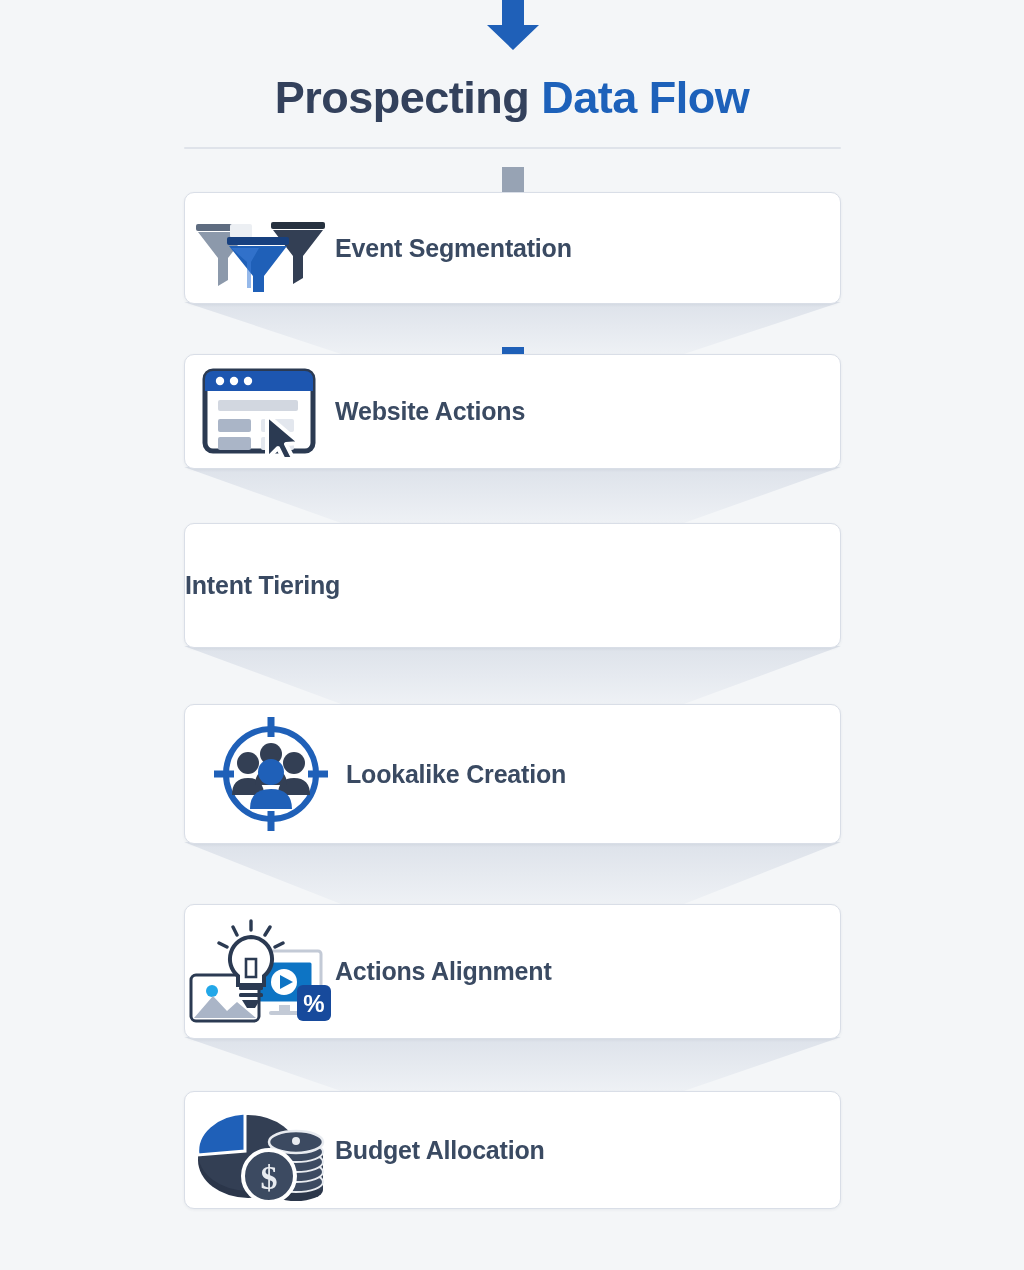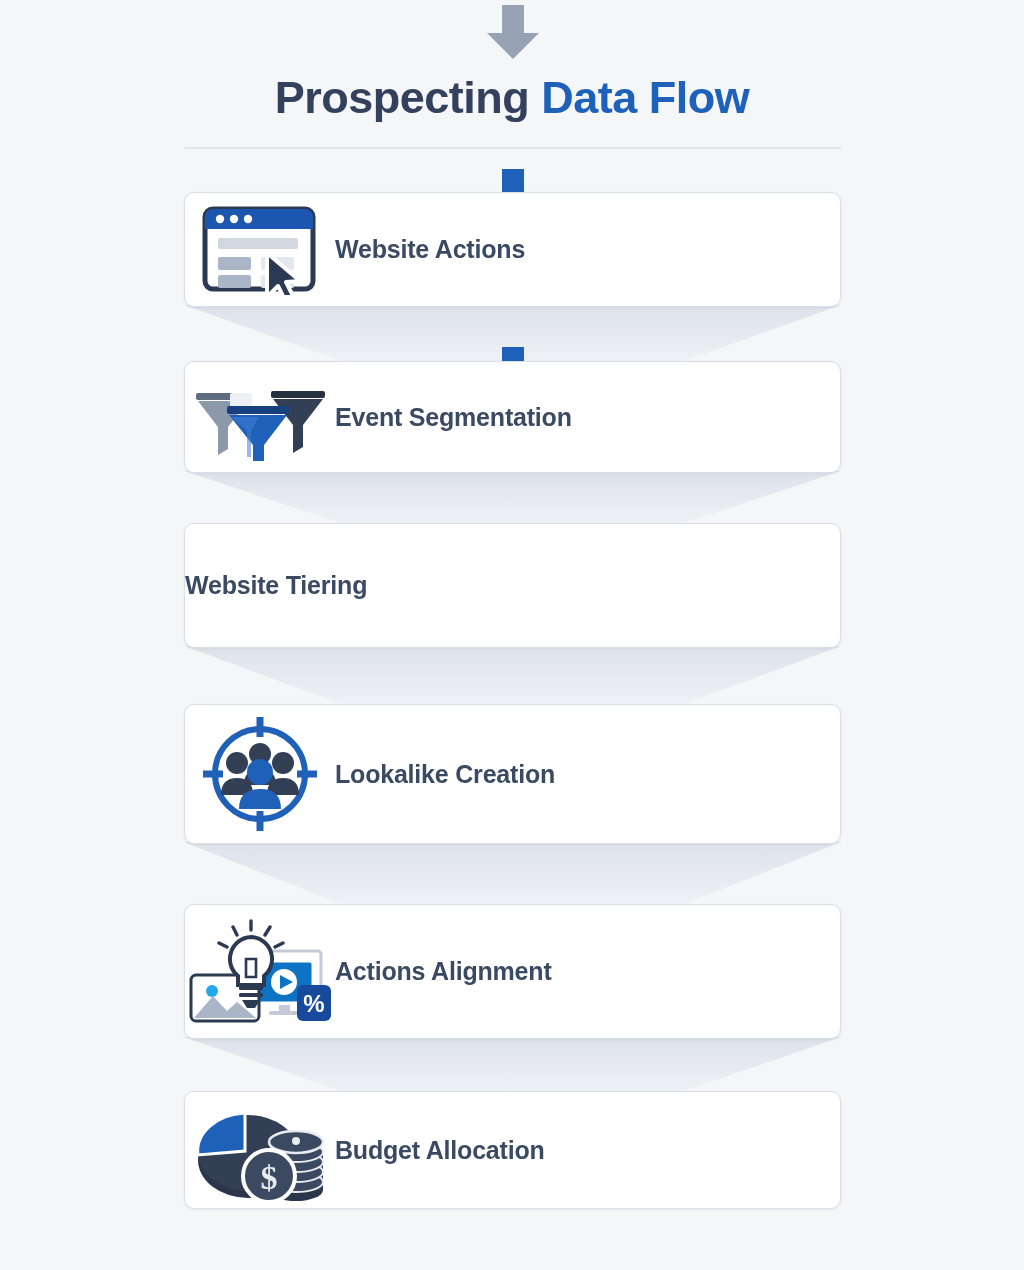--- a/index.html
+++ b/index.html
@@ -82,21 +82,21 @@
     color: #3a4a62;
     letter-spacing: -0.2px;
     white-space: nowrap;
     font-family: "Liberation Sans", sans-serif;
   }
 
   
   .h-115 { height: 115px; }
   .h-112 { height: 112px; }
   .h-125 { height: 125px; }
-  .h-140 { height: 140px; }
+  .h-140 { height: 140px; padding-left: 11px; }
   .h-135 { height: 135px; }
   .h-118 { height: 118px; }
 
   
   .connector {
     position: relative;
     width: 657px;
     margin-top: -2px;
     z-index: 1;
   }
@@ -128,20 +128,57 @@
 
   <div class="title-wrap">
     <div class="title">
       <span class="t-dark">Prospecting</span>
       <span class="t-blue">Data Flow</span>
     </div>
   </div>
   <div class="title-rule"></div>
 
   <div class="flow">
+
+    <div class="step">
+      <div class="card h-112">
+        <div class="card-icon">
+          <svg width="150" height="92" viewBox="0 0 150 92">
+
+            <rect x="11" y="22" width="54" height="7" rx="2" fill="#5e6c80"></rect>
+            <path d="M13 30 H63 L43 56 V78 L33 84 V56 Z" fill="#8c99ab"></path>
+
+            <rect x="86" y="20" width="54" height="7" rx="2" fill="#26313f"></rect>
+            <path d="M88 28 H138 L118 54 V76 L108 82 V54 Z" fill="#333f54"></path>
+
+            <rect x="45" y="22" width="22" height="14" rx="2" fill="#eceff3"></rect>
+            <rect x="42" y="35" width="62" height="8" rx="2" fill="#17407f"></rect>
+            <path d="M44 44 H102 L79 74 V90 L68 90 V74 Z" fill="#1f60b8"></path>
+            <path d="M46 46 H74 L66 60 V86 L62 86 V60 Z" fill="#3f80d8" opacity="0.55"></path>
+          </svg>
+        </div>
+        <div class="card-label">Event Segmentation</div>
+      </div>
+      <div class="connector c-52">
+        <svg class="funnel" viewBox="0 0 657 52" preserveAspectRatio="none">
+          <defs>
+            <linearGradient id="fg2" x1="0" y1="0" x2="0" y2="1">
+              <stop offset="0%" stop-color="#dde2ea"></stop>
+              <stop offset="100%" stop-color="#eef1f5"></stop>
+            </linearGradient>
+          </defs>
+          <path d="M0 0 H657 L500 52 H157 Z" fill="url(#fg2)"></path>
+        </svg>
+        <div class="arrow">
+          <svg width="56" height="50" viewBox="0 0 56 50">
+            <path d="M17 0 H39 V25 H54 L28 50 L2 25 H17 Z" fill="#1f60b8"></path>
+          </svg>
+        </div>
+      </div>
+    </div>
 
     <div class="step">
       <div class="card h-115">
         <div class="card-icon">
           <svg width="118" height="90" viewBox="0 0 118 90">
             <rect x="4" y="4" width="108" height="80" rx="8" fill="#ffffff" stroke="#2b3a52" stroke-width="5"></rect>
             <path d="M4 12a8 8 0 0 1 8-8h92a8 8 0 0 1 8 8v12H4z" fill="#1d56b0"></path>
             <circle cx="19" cy="14" r="4.2" fill="#ffffff"></circle>
             <circle cx="33" cy="14" r="4.2" fill="#ffffff"></circle>
             <circle cx="47" cy="14" r="4.2" fill="#ffffff"></circle>
@@ -167,59 +204,22 @@
         </svg>
         <div class="arrow">
           <svg width="56" height="54" viewBox="0 0 56 54">
             <path d="M17 0 H39 V28 H54 L28 54 L2 28 H17 Z" fill="#97a3b4"></path>
           </svg>
         </div>
       </div>
     </div>
 
     <div class="step">
-      <div class="card h-112">
-        <div class="card-icon">
-          <svg width="150" height="92" viewBox="0 0 150 92">
-
-            <rect x="11" y="22" width="54" height="7" rx="2" fill="#5e6c80"></rect>
-            <path d="M13 30 H63 L43 56 V78 L33 84 V56 Z" fill="#8c99ab"></path>
-
-            <rect x="86" y="20" width="54" height="7" rx="2" fill="#26313f"></rect>
-            <path d="M88 28 H138 L118 54 V76 L108 82 V54 Z" fill="#333f54"></path>
-
-            <rect x="45" y="22" width="22" height="14" rx="2" fill="#eceff3"></rect>
-            <rect x="42" y="35" width="62" height="8" rx="2" fill="#17407f"></rect>
-            <path d="M44 44 H102 L79 74 V90 L68 90 V74 Z" fill="#1f60b8"></path>
-            <path d="M46 46 H74 L66 60 V86 L62 86 V60 Z" fill="#3f80d8" opacity="0.55"></path>
-          </svg>
-        </div>
-        <div class="card-label">Event Segmentation</div>
-      </div>
-      <div class="connector c-52">
-        <svg class="funnel" viewBox="0 0 657 52" preserveAspectRatio="none">
-          <defs>
-            <linearGradient id="fg2" x1="0" y1="0" x2="0" y2="1">
-              <stop offset="0%" stop-color="#dde2ea"></stop>
-              <stop offset="100%" stop-color="#eef1f5"></stop>
-            </linearGradient>
-          </defs>
-          <path d="M0 0 H657 L500 52 H157 Z" fill="url(#fg2)"></path>
-        </svg>
-        <div class="arrow">
-          <svg width="56" height="50" viewBox="0 0 56 50">
-            <path d="M17 0 H39 V25 H54 L28 50 L2 25 H17 Z" fill="#1f60b8"></path>
-          </svg>
-        </div>
-      </div>
-    </div>
-
-    <div class="step">
       <div class="card h-125">
-        <div class="card-label">Website Tiering</div>
+        <div class="card-label">Intent Tiering</div>
       </div>
       <div class="connector c-58">
         <svg class="funnel" viewBox="0 0 657 58" preserveAspectRatio="none">
           <defs>
             <linearGradient id="fg3" x1="0" y1="0" x2="0" y2="1">
               <stop offset="0%" stop-color="#dde2ea"></stop>
               <stop offset="100%" stop-color="#eef1f5"></stop>
             </linearGradient>
           </defs>
           <path d="M0 0 H657 L500 58 H157 Z" fill="url(#fg3)"></path>

